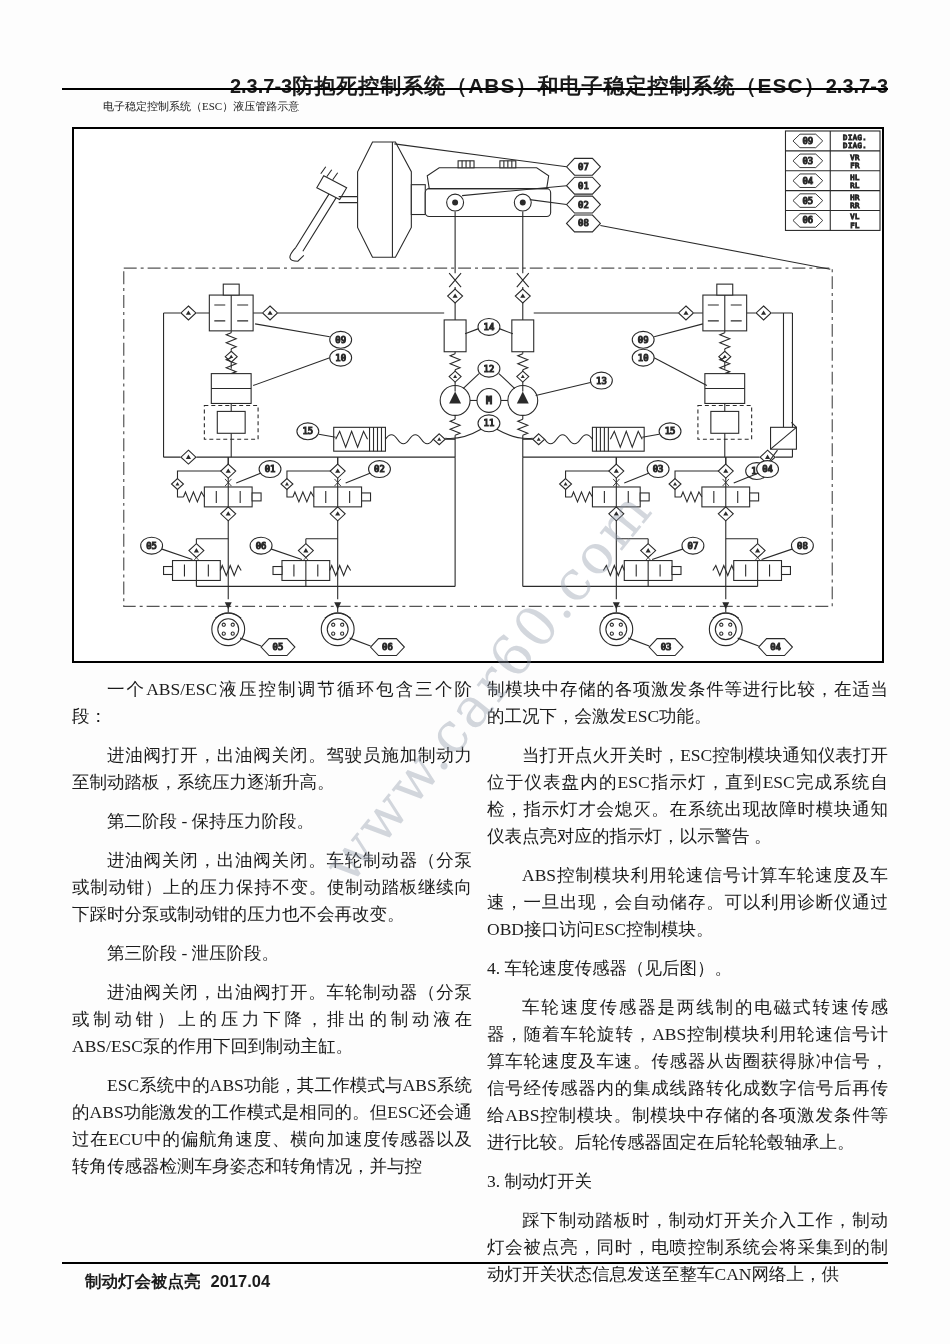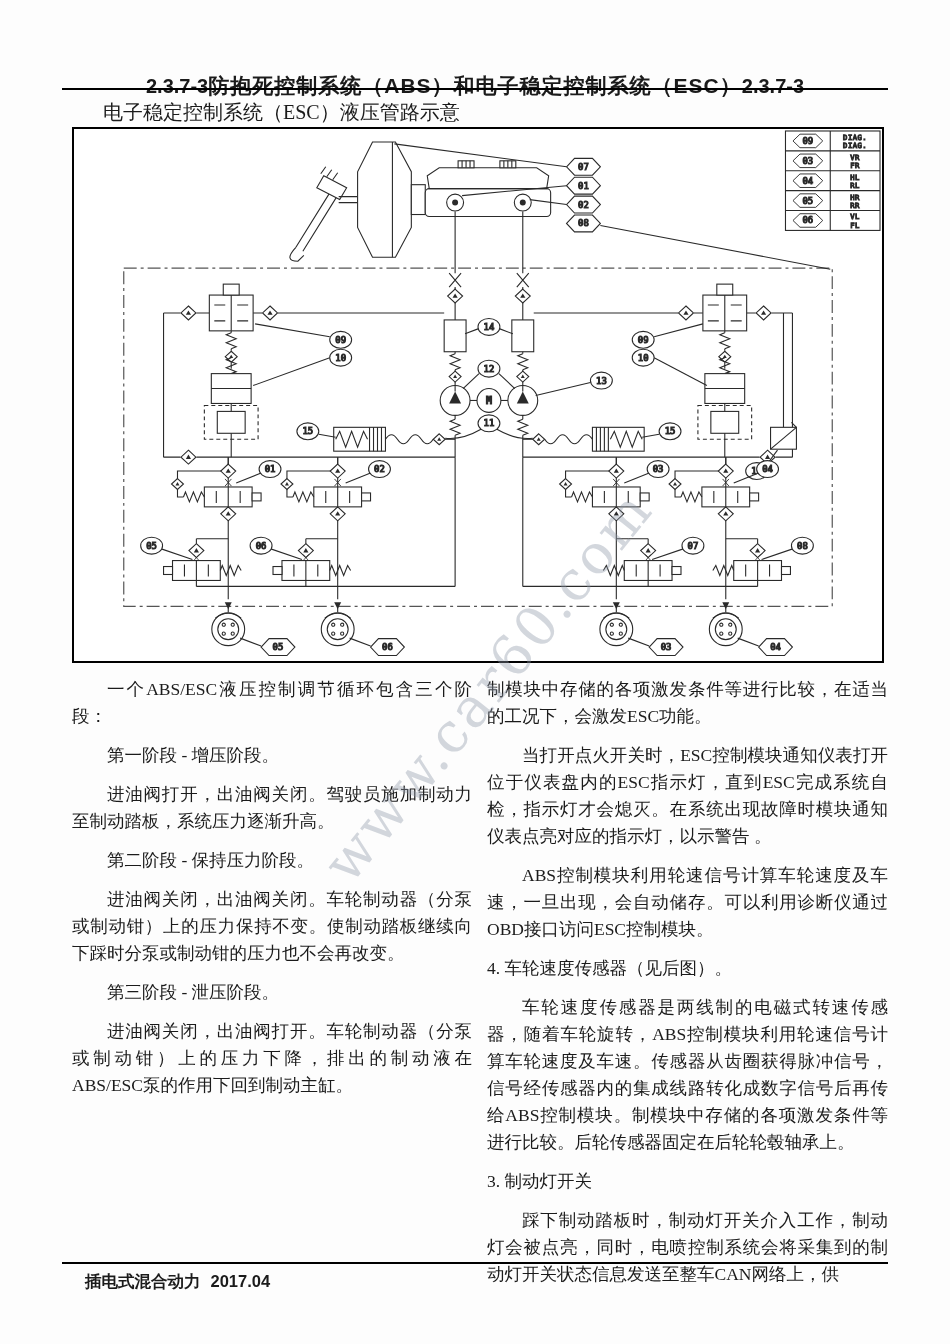--- a/index.html
+++ b/index.html
@@ -1,22 +1,22 @@
 <!DOCTYPE html>
 <html><head>
 <meta charset="utf-8">
 <style>
   html,body{margin:0;padding:0;}
   body{width:950px;height:1344px;position:relative;background:#fdfdfd;
        font-family:"Liberation Serif","DejaVu Serif",serif;color:#1b1b1b;overflow:hidden;}
-  .hdr{position:absolute;left:62px;right:62px;top:48px;display:flex;justify-content:center;align-items:baseline;}
+  .hdr{position:absolute;left:62px;right:62px;top:48px;display:flex;justify-content:flex-end;align-items:baseline;}
   .hdr-num{font-family:"Liberation Sans","DejaVu Sans",sans-serif;font-weight:bold;font-size:20px;}
   .hdr-title{font-weight:bold;font-size:21px;letter-spacing:1px;font-family:"Liberation Sans","DejaVu Sans",sans-serif;margin-top:24px;}
   .hdr-rule{position:absolute;left:62px;right:62px;top:88px;border-top:2px solid #000;}
-  .fig-caption{position:absolute;left:103px;top:99px;font-size:20px;}
+  .fig-caption{position:absolute;left:103px;top:99px;font-size:11px;}
   .fig-box{position:absolute;left:72px;top:127px;width:812px;height:536px;border:2.5px solid #000;box-sizing:border-box;background:#fff;}
   .fig-box svg{display:block;width:100%;height:100%;font-family:"DejaVu Sans Mono","Liberation Mono",monospace;}
   text.co{font-size:9px;fill:#333;text-anchor:middle;}
   text.lg{font-size:7.2px;fill:#333;text-anchor:middle;letter-spacing:.5px;}
   text.mo{font-size:10px;fill:#222;text-anchor:middle;font-weight:bold;}
   .col{position:absolute;top:676px;}
   .col-left{left:72px;width:400px;}
   .col-right{left:487px;width:401px;}
   .para{margin:0 0 12px;font-size:17.5px;line-height:27px;text-align:justify;}
   .indent{text-indent:2em;}
@@ -478,37 +478,37 @@
         <g transform="translate(705,521)">
             <use href="#hexc"></use>
             <text class="co" y="3">04</text>
           </g>
       </g>
     </svg>
   </div>
 
   <div class="col col-left">
     <p class="para indent">一个ABS/ESC液压控制调节循环包含三个阶段：</p>
-    <p class="para indent">第一阶段 - 增压阶段。</p>
     <p class="para indent">进油阀打开，出油阀关闭。驾驶员施加制动力至制动踏板，系统压力逐渐升高。</p>
     <p class="para indent">第二阶段 - 保持压力阶段。</p>
     <p class="para indent">进油阀关闭，出油阀关闭。车轮制动器（分泵或制动钳）上的压力保持不变。使制动踏板继续向下踩时分泵或制动钳的压力也不会再改变。</p>
     <p class="para indent">第三阶段 - 泄压阶段。</p>
     <p class="para indent">进油阀关闭，出油阀打开。车轮制动器（分泵或制动钳）上的压力下降，排出的制动液在ABS/ESC泵的作用下回到制动主缸。</p>
+    <p class="para indent">ESC系统中的ABS功能，其工作模式与ABS系统的ABS功能激发的工作模式是相同的。但ESC还会通过在ECU中的偏航角速度、横向加速度传感器以及转角传感器检测车身姿态和转角情况，并与控</p>
   </div>
   <div class="col col-right">
     <p class="para">制模块中存储的各项激发条件等进行比较，在适当的工况下，会激发ESC功能。</p>
     <p class="para indent">当打开点火开关时，ESC控制模块通知仪表打开位于仪表盘内的ESC指示灯，直到ESC完成系统自检，指示灯才会熄灭。在系统出现故障时模块通知仪表点亮对应的指示灯，以示警告 。</p>
     <p class="para indent">ABS控制模块利用轮速信号计算车轮速度及车速，一旦出现，会自动储存。可以利用诊断仪通过OBD接口访问ESC控制模块。</p>
     <p class="para">4. 车轮速度传感器（见后图）。</p>
     <p class="para indent">车轮速度传感器是两线制的电磁式转速传感器，随着车轮旋转，ABS控制模块利用轮速信号计算车轮速度及车速。传感器从齿圈获得脉冲信号，信号经传感器内的集成线路转化成数字信号后再传给ABS控制模块。制模块中存储的各项激发条件等进行比较。后轮传感器固定在后轮轮毂轴承上。</p>
     <p class="para">3. 制动灯开关</p>
     <p class="para indent">踩下制动踏板时，制动灯开关介入工作，制动灯会被点亮，同时，电喷控制系统会将采集到的制动灯开关状态信息发送至整车CAN网络上，供</p>
   </div>
 
   <div class="watermark">www.car60.com</div>
 
   <div class="ftr-rule"></div>
   <div class="ftr">
-    <span>插电式混合动力</span><span>2017.04</span>
+    <span>制动灯会被点亮</span><span>2017.04</span>
   </div>
 
 </div>
 
 </body></html>

